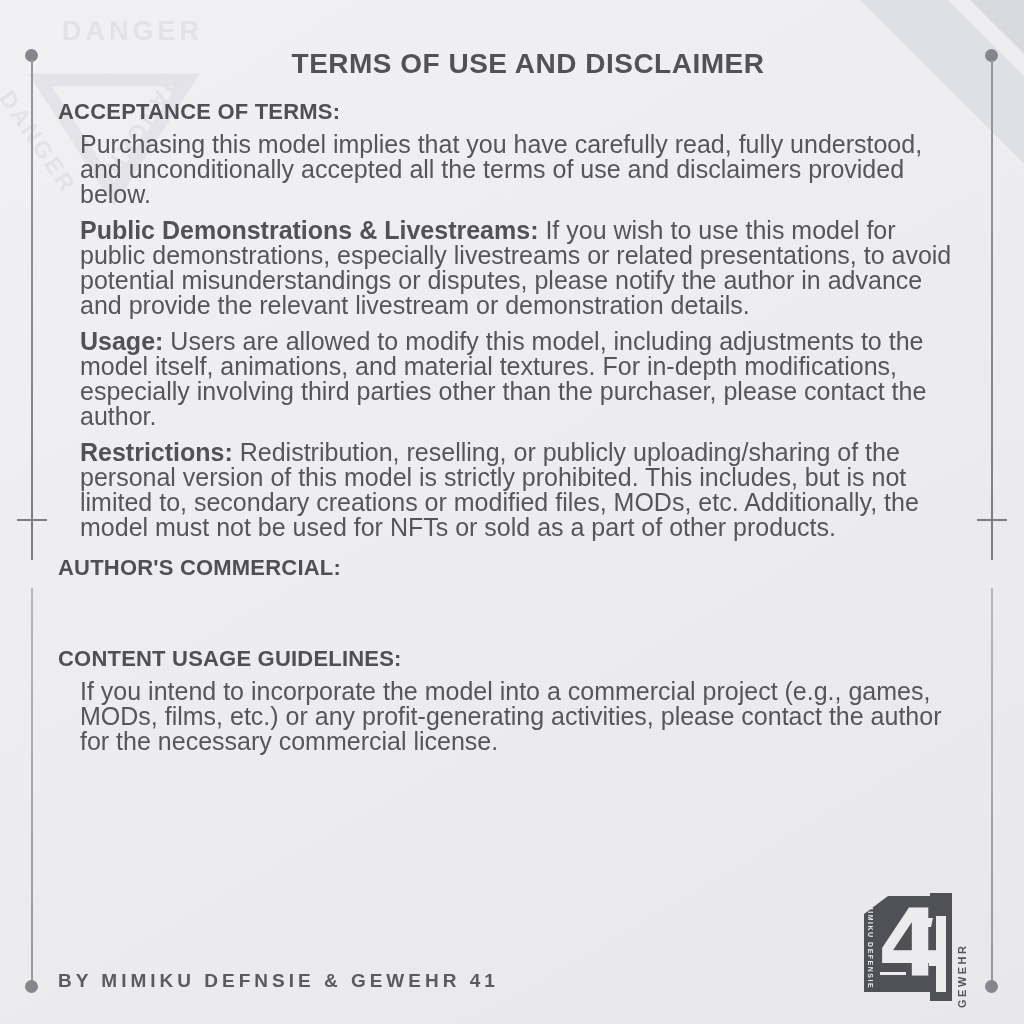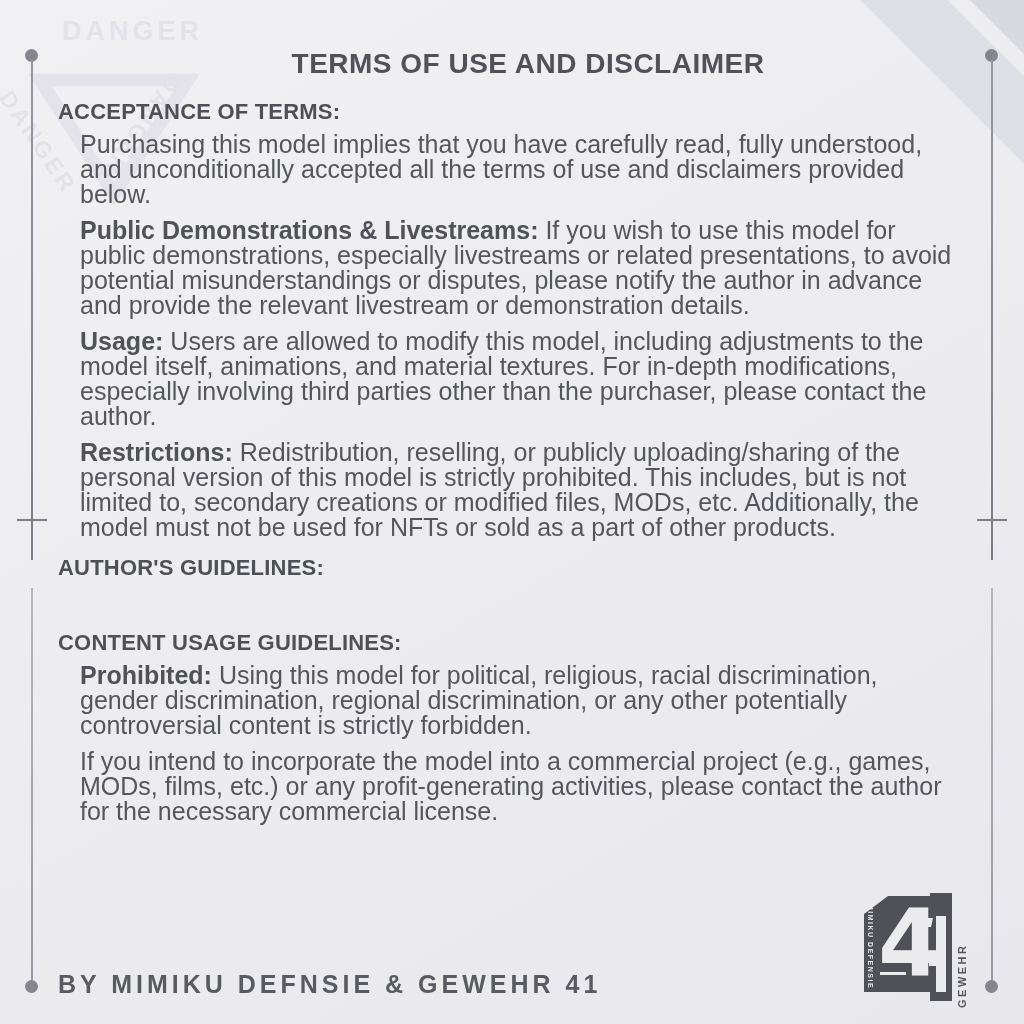--- a/index.html
+++ b/index.html
@@ -22,25 +22,25 @@
   .rail-dot{position:absolute;width:13px;height:13px;border-radius:50%;background:#85868d;}
   .rail-line{position:absolute;width:2px;}
   .rail-upper{background:linear-gradient(to bottom,#97989f,#7c7d84);top:60px;height:500px;}
   .rail-lower{background:linear-gradient(to bottom,#b7b8be,#97989f);top:588px;height:392px;}
   .rail-cross{position:absolute;width:30px;height:2px;background:#7c7d84;top:519px;}
   
   .title{position:absolute;top:32px;left:0;width:100%;text-align:center;margin:16px;
     font-size:28px;font-weight:bold;letter-spacing:0.5px;color:#515257;}
   .content{position:absolute;left:58px;top:84px;width:902px;}
   .section h2{font-size:22px;line-height:27px;font-weight:bold;color:#4f5055;margin:14px 0 7px 0;letter-spacing:0.2px;}
-  .section.gap-big h2{margin-top:48px;}
+  .section.gap-big h2{margin-top:64px;}
   .para{font-size:25px;line-height:25px;margin:0 0 11px 0;padding-left:22px;}
   .para .lead{font-weight:bold;color:#515257;}
   
-  .credit{position:absolute;left:58px;top:970px;font-size:25px;font-weight:bold;letter-spacing:4px;color:#5a5b60;}
+  .credit{position:absolute;left:58px;top:970px;font-size:19px;font-weight:bold;letter-spacing:4px;color:#5a5b60;}
   
   .logo{position:absolute;left:860px;top:890px;width:130px;height:125px;}
   .logo-block{position:absolute;left:4px;top:6px;width:76px;height:96px;background:#505157;
     clip-path:polygon(0 18px,24px 0,100% 0,100% 100%,0 100%);}
   .logo-col{position:absolute;left:70px;top:3px;width:22px;height:108px;background:#505157;}
   .logo-4{position:absolute;left:18px;top:4px;width:58px;height:100px;color:#ececef;
     font-size:92px;font-weight:bold;line-height:100px;text-align:center;font-family:"DejaVu Sans",sans-serif;}
   .logo-underline{position:absolute;left:20px;top:82px;width:26px;height:3px;background:#ececef;}
   .logo-square{position:absolute;left:62px;top:28px;width:10px;height:9px;background:#ececef;transform:skewX(-12deg);}
   .logo-1bar{position:absolute;left:76px;top:26px;width:10px;height:76px;background:#ececef;}
@@ -90,26 +90,25 @@
       <p class="para"><span>Purchasing this model implies that you have carefully read, fully understood, and unconditionally accepted all the terms of use and disclaimers provided below.</span></p>
     </div>
 
     <div class="section">
       <p class="para"><span class="lead">Public Demonstrations &amp; Livestreams:</span><span> If you wish to use this model for public demonstrations, especially livestreams or related presentations, to avoid potential misunderstandings or disputes, please notify the author in advance and provide the relevant livestream or demonstration details.</span></p>
       <p class="para"><span class="lead">Usage:</span><span> Users are allowed to modify this model, including adjustments to the model itself, animations, and material textures. For in-depth modifications, especially involving third parties other than the purchaser, please contact the author.</span></p>
       <p class="para"><span class="lead">Restrictions:</span><span> Redistribution, reselling, or publicly uploading/sharing of the personal version of this model is strictly prohibited. This includes, but is not limited to, secondary creations or modified files, MODs, etc. Additionally, the model must not be used for NFTs or sold as a part of other products.</span></p>
     </div>
 
     <div class="section">
-      <h2>AUTHOR'S GUIDELINES:</h2>
+      <h2>AUTHOR'S COMMERCIAL:</h2>
     </div>
 
     <div class="section gap-big">
       <h2>CONTENT USAGE GUIDELINES:</h2>
-      <p class="para"><span class="lead">Prohibited:</span><span> Using this model for political, religious, racial discrimination, gender discrimination, regional discrimination, or any other potentially controversial content is strictly forbidden.</span></p>
     </div>
 
     <div class="section">
       <p class="para"><span>If you intend to incorporate the model into a commercial project (e.g., games, MODs, films, etc.) or any profit-generating activities, please contact the author for the necessary commercial license.</span></p>
     </div>
 
   </div>
 
   <div class="credit">BY MIMIKU DEFNSIE &amp; GEWEHR 41</div>
 

